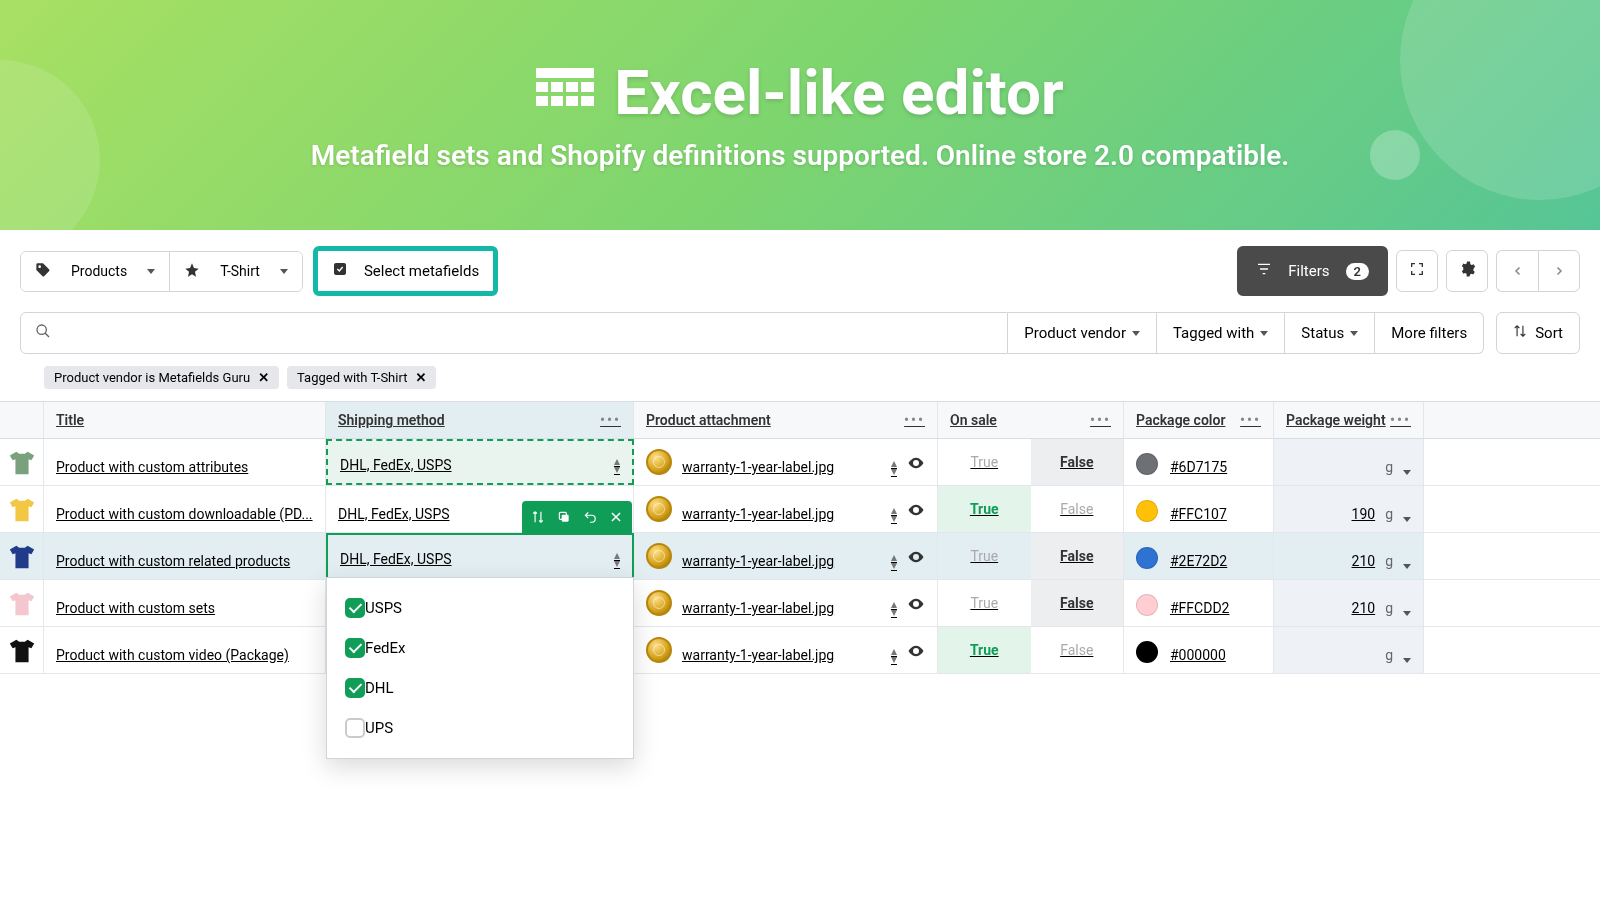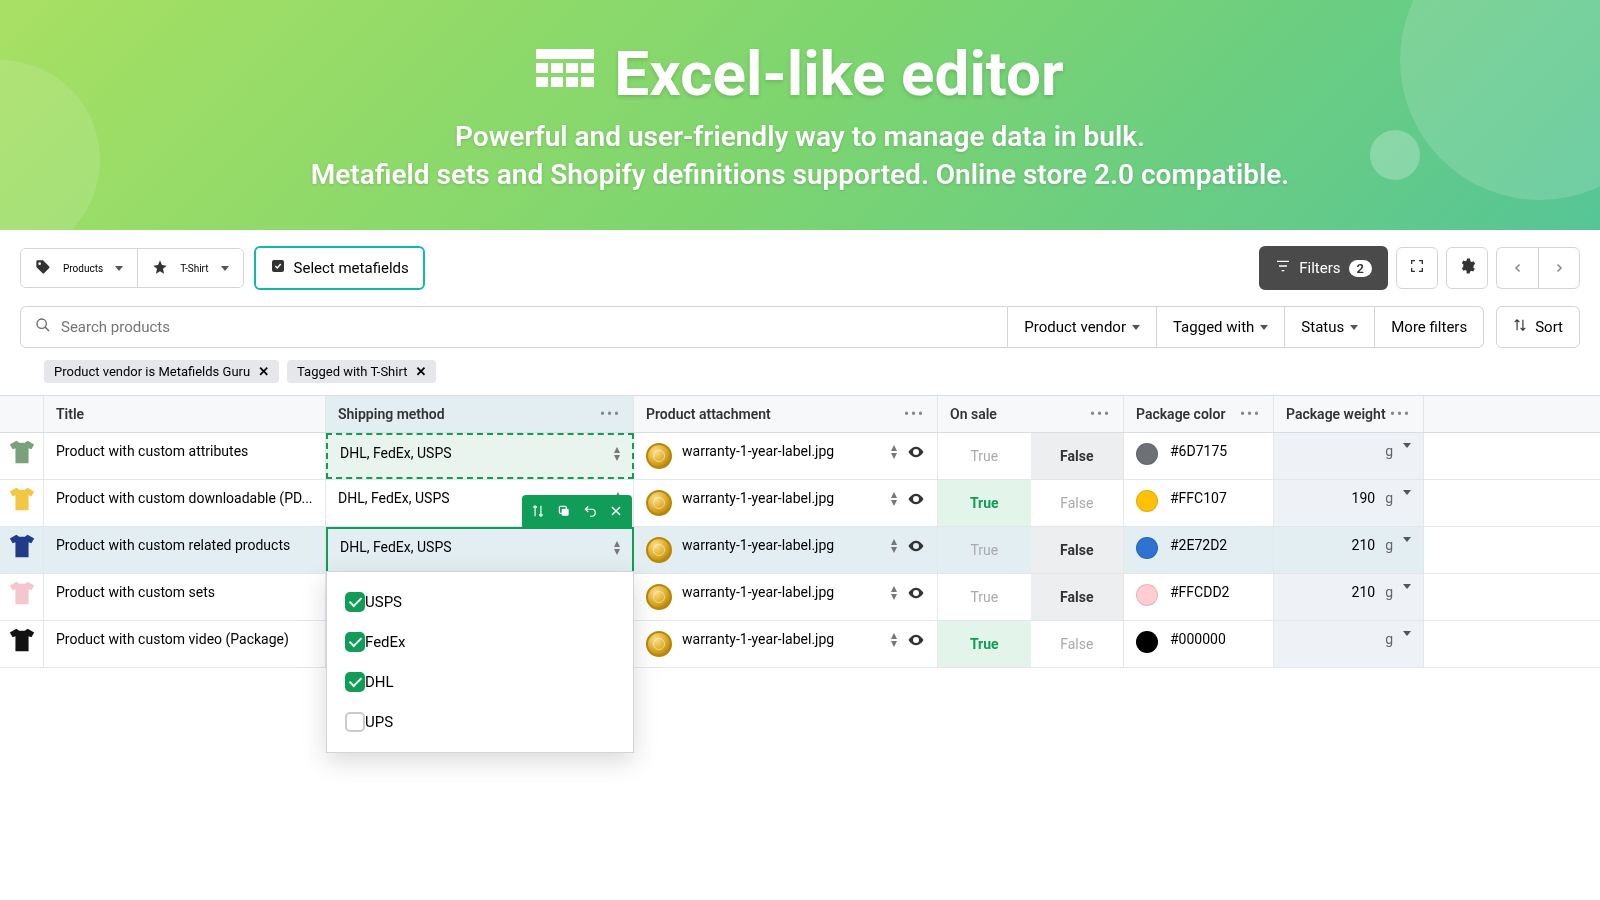--- a/index.html
+++ b/index.html
@@ -40,23 +40,23 @@
   background: rgba(255,255,255,0.12);
   border-radius: 50%;
 }
 .hero-title { display: flex; align-items: center; gap: 20px; font-size: 62px; font-weight: 700; text-shadow: 0 2px 4px rgba(0,0,0,0.15); }
 .hero-sub { font-size: 28px; font-weight: 600; text-align: center; margin-top: 8px; text-shadow: 0 1px 3px rgba(0,0,0,0.15); line-height: 1.35; }
 .grid-icon { display: inline-flex; }
 
 
 .toolbar { display: flex; align-items: center; padding: 16px 20px; gap: 10px; }
 .btn-group { display: flex; border: 1px solid #d1d5db; border-radius: 6px; overflow: hidden; }
-.btn-group .seg { padding: 10px 14px; display: flex; align-items: center; gap: 12px; font-size: 10px; background: #fff; cursor: pointer; }
+.btn-group .seg { padding: 10px 14px; display: flex; align-items: center; gap: 20px; font-size: 14px; background: #fff; cursor: pointer; }
 .btn-group .seg + .seg { border-left: 1px solid #d1d5db; }
-.btn { padding: 10px 14px; border: 2px solid #14b8a6; border-radius: 6px; background: #fff; display: inline-flex; align-items: center; gap: 8px; font-size: 15px; cursor: pointer; }
+.btn { padding: 10px 14px; border: 5px solid #14b8a6; border-radius: 6px; background: #fff; display: inline-flex; align-items: center; gap: 16px; font-size: 15px; cursor: pointer; }
 .btn.dark { background: #4a4a4a; color: #fff; border-color: #4a4a4a; }
 .badge-count { background: #fff; color: #333; border-radius: 10px; padding: 1px 8px; font-size: 13px; font-weight: 600; }
 .toolbar-right { margin-left: auto; display: flex; align-items: center; gap: 8px; padding-left: 30px; }
 .icon-btn { width: 42px; height: 42px; border: 1px solid #d1d5db; border-radius: 6px; background: #fff; display: inline-flex; align-items: center; justify-content: center; cursor: pointer; }
 .icon-btn.joined-left { border-radius: 6px 0 0 6px; border-right: none; }
 .icon-btn.joined-right { border-radius: 0 6px 6px 0; }
 .caret { width: 0; height: 0; border-left: 4px solid transparent; border-right: 4px solid transparent; border-top: 5px solid #555; }
 
 
 .filter-row { padding: 0 20px 8px; display: flex; gap: 0; align-items: stretch; }
@@ -67,21 +67,21 @@
 .sort-btn { border: 1px solid #d1d5db; border-radius: 6px; padding: 10px 16px; display: flex; align-items: center; gap: 8px; font-size: 15px; margin-left: 12px; cursor: pointer; }
 
 
 .chips { padding: 4px 20px 12px; display: flex; gap: 8px; margin-left: 24px; }
 .chip { background: #e5e7eb; border-radius: 4px; padding: 4px 10px; font-size: 13px; display: inline-flex; align-items: center; gap: 8px; }
 .chip-x { cursor: pointer; font-weight: 600; }
 
 
 .grid { border-top: 1px solid #d8dde3; }
 .ghead { display: flex; background: #f6f8fa; border-bottom: 1px solid #d8dde3; font-size: 14px; font-weight: 600; color: #333; }
-.gcell { padding: 10px 12px; display: flex; align-items: flex-start; border-right: 1px solid #e3e7ec; position: relative; }
+.gcell { padding: 10px 12px; display: flex; align-items: flex-end; border-right: 1px solid #e3e7ec; position: relative; text-decoration: underline; }
 .gcell.head-sel { background: #e2eef2; }
 .gcell .dots { margin-left: auto; color: #888; letter-spacing: 2px; cursor: pointer; }
 .col-thumb { width: 44px; flex: 0 0 44px; padding: 4px; justify-content: center; }
 .col-title { width: 282px; flex: 0 0 282px; }
 .col-ship { width: 308px; flex: 0 0 308px; }
 .col-attach { width: 304px; flex: 0 0 304px; }
 .col-onsale { width: 186px; flex: 0 0 186px; padding: 0; }
 .col-color { width: 150px; flex: 0 0 150px; }
 .col-weight { width: 150px; flex: 0 0 150px; }
 
@@ -147,21 +147,20 @@
             <rect x="0" y="28" width="12" height="10"></rect>
             <rect x="15" y="28" width="12" height="10"></rect>
             <rect x="30" y="28" width="12" height="10"></rect>
             <rect x="45" y="28" width="13" height="10"></rect>
           </g>
         </svg>
     </span>
     <span>Excel-like editor</span>
   </div>
   <div class="hero-sub">
-    <div>Powerful and user-friendly way to manage data in bulk.</div>
     <div>Metafield sets and Shopify definitions supported. Online store 2.0 compatible.</div>
   </div>
 </div>
 
 <div class="toolbar">
   <div class="btn-group">
     <div class="seg">
       <span><svg width="16" height="16" viewBox="0 0 24 24" fill="#333">
             <path d="M21 11l-9-9H4a2 2 0 0 0-2 2v8l9 9a2 2 0 0 0 3 0l7-7a2 2 0 0 0 0-3zM7 9a2 2 0 1 1 0-4 2 2 0 0 1 0 4z"></path>
           </svg></span>
@@ -216,21 +215,20 @@
     </div>
   </div>
 </div>
 
 <div class="filter-row">
   <div class="search-box">
     <span><svg width="16" height="16" viewBox="0 0 24 24" fill="none" stroke="#666" stroke-width="2">
           <circle cx="10" cy="10" r="7"></circle>
           <path d="M21 21l-6-6"></path>
         </svg></span>
-    <input placeholder="Search products" style="">
   </div>
   <div class="filter-dd">
       <span>Product vendor</span>
       <span class="caret"></span>
     </div>
   <div class="filter-dd">
       <span>Tagged with</span>
       <span class="caret"></span>
     </div>
   <div class="filter-dd">

